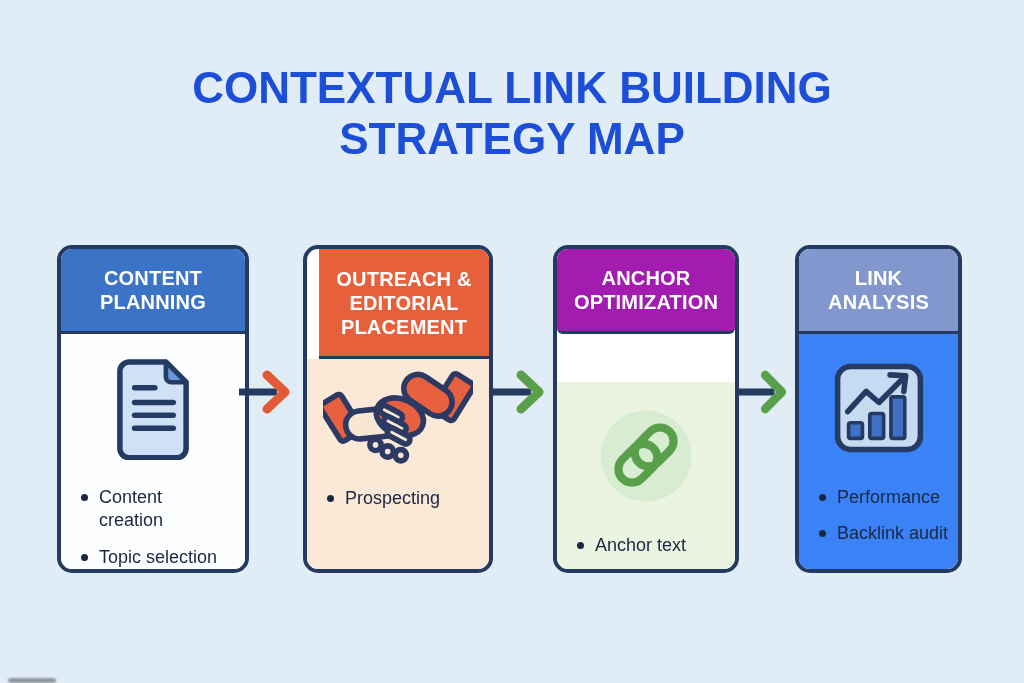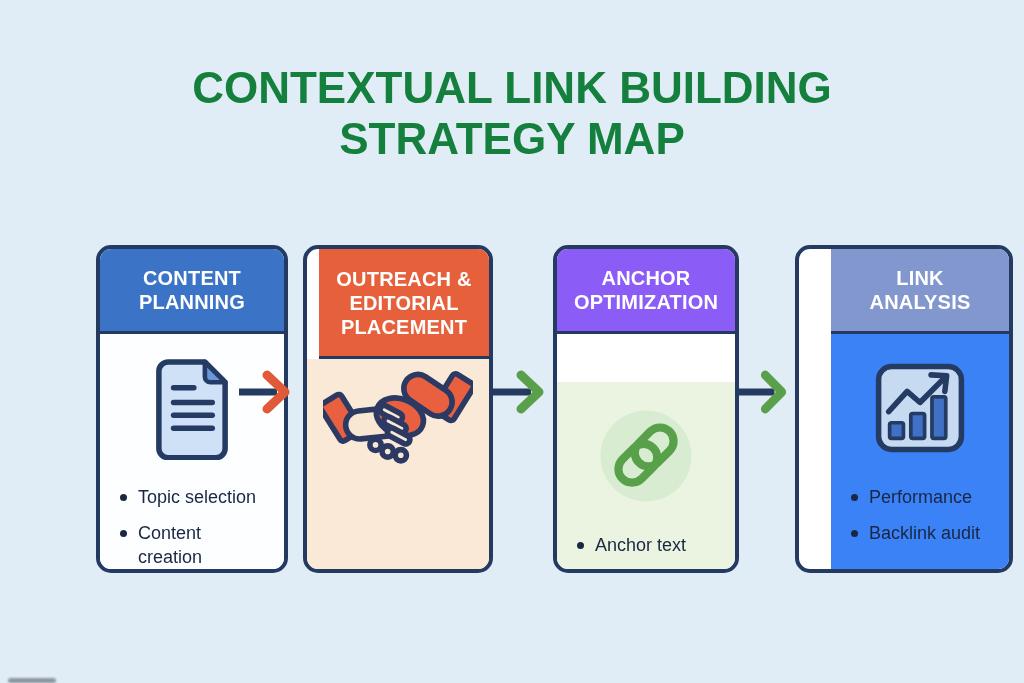--- a/index.html
+++ b/index.html
@@ -4,39 +4,39 @@
 <style>
   html,body{margin:0;padding:0;}
   body{font-family:"Liberation Sans", sans-serif;}
   #stage{
     position:relative;width:1024px;height:683px;
     background:#e0edf7;overflow:hidden;
   }
   .page-title{
     position:absolute;top:62px;left:0;width:100%;
     text-align:center;font-weight:bold;font-size:44px;line-height:1.16;
-    color:#15803d;white-space:pre-line;letter-spacing:0px;
+    color:#1d4ed8;white-space:pre-line;letter-spacing:0px;
   }
   .card{
     position:absolute;top:245px;height:328px;
     border:4px solid #243a61;border-radius:15px;
     overflow:hidden;box-sizing:border-box;
     background:#fff;
   }
-  .c0{left:57px;width:192px;margin-left:39px;}
+  .c0{left:57px;width:192px;}
   .c1{left:303px;width:190px;}
   .c2{left:553px;width:186px;}
-  .c3{left:795px;width:218px;padding-left:32px;}
+  .c3{left:795px;width:167px;}
   .card-header{
     display:flex;align-items:center;justify-content:center;
     border-bottom:3px solid #243a61;
   }
   .c0 .card-header{height:82px;background:#3b74c7;}
   .c1 .card-header{height:107px;background:#e7603c;margin-left:12px;}
-  .c2 .card-header{height:82px;background:#8b5cf6;}
+  .c2 .card-header{height:82px;background:#a21caf;border-radius:6px;}
   .c3 .card-header{height:82px;background:#8197ce;}
   .c0 .card-body{background:#fdfeff;}
   .c1 .card-body{background:#fae9d7;}
   .c2 .card-body{background:#eaf4e1;margin-top:48px;}
   .c3 .card-body{background:#3b82f6;}
   .card-body{height:100%;}
   .card-title{
     color:#ffffff;font-weight:bold;font-size:20px;line-height:1.2;
     text-align:center;white-space:pre-line;letter-spacing:.2px;
   }
@@ -83,22 +83,22 @@
         <svg width="92" height="104" viewBox="0 0 100 112">
           <path d="M24 6 h40 l22 22 v72 a10 10 0 0 1 -10 10 H24 a10 10 0 0 1 -10 -10 V16 a10 10 0 0 1 10 -10 z" fill="#cfe1f6" stroke="#243b63" stroke-width="6" stroke-linejoin="round"></path>
           <path d="M64 6 V22 a6 6 0 0 0 6 6 H86 Z" fill="#6b96d9" stroke="#243b63" stroke-width="5" stroke-linejoin="round"></path>
           <line x1="30" y1="34" x2="52" y2="34" stroke="#243b63" stroke-width="6" stroke-linecap="round"></line>
           <line x1="30" y1="50" x2="72" y2="50" stroke="#243b63" stroke-width="6" stroke-linecap="round"></line>
           <line x1="30" y1="64" x2="72" y2="64" stroke="#243b63" stroke-width="6" stroke-linecap="round"></line>
           <line x1="30" y1="78" x2="72" y2="78" stroke="#243b63" stroke-width="6" stroke-linecap="round"></line>
         </svg>
       </div>
       <ul class="bullets">
+        <li>Content creation</li>
         <li>Topic selection</li>
-        <li>Content creation</li>
       </ul>
     </div>
   </div>
 
   <div class="card c1">
     <div class="card-header">
       <span class="card-title">OUTREACH &amp;
 EDITORIAL
 PLACEMENT</span>
     </div>
@@ -114,20 +114,21 @@
             <rect x="60" y="42" width="26" height="9" rx="4.5" fill="#f8e7d2" transform="rotate(28 73 46)"></rect>
             <rect x="64" y="54" width="26" height="9" rx="4.5" fill="#f8e7d2" transform="rotate(28 77 58)"></rect>
             <rect x="68" y="66" width="26" height="9" rx="4.5" fill="#f8e7d2" transform="rotate(28 81 70)"></rect>
             <circle cx="56" cy="80" r="6" fill="#f8e7d2"></circle>
             <circle cx="69" cy="87" r="6" fill="#f8e7d2"></circle>
             <circle cx="83" cy="91" r="6" fill="#f8e7d2"></circle>
           </g>
         </svg>
       </div>
       <ul class="bullets">
+        <li>Prospecting</li>
       </ul>
     </div>
   </div>
 
   <div class="card c2">
     <div class="card-header">
       <span class="card-title">ANCHOR
 OPTIMIZATION</span>
     </div>
     <div class="card-body">

